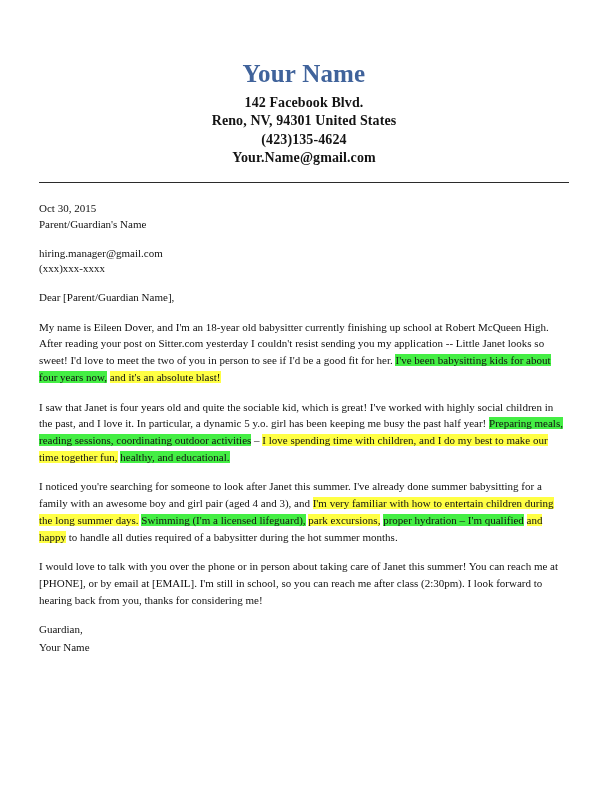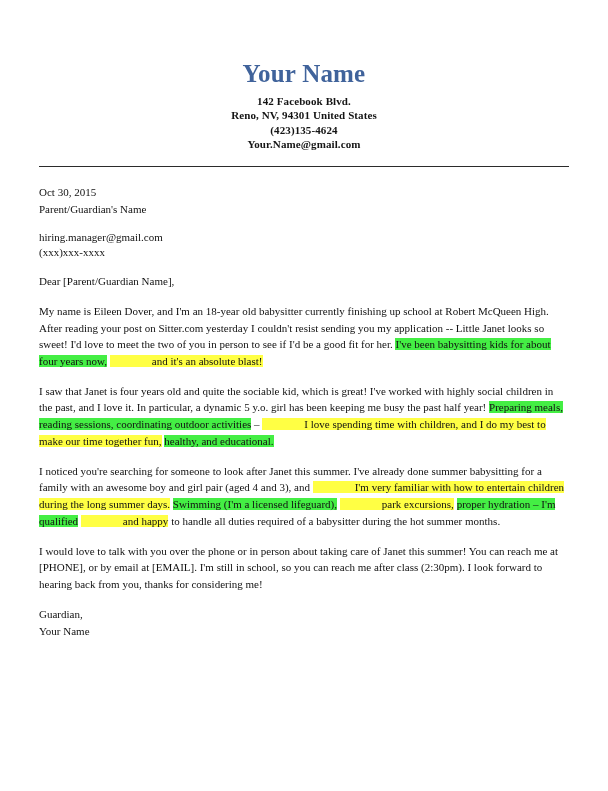--- a/index.html
+++ b/index.html
@@ -36,21 +36,21 @@
   }
   .name-title {
     font-size: 25px;
     font-weight: bold;
     color: #40639b;
     letter-spacing: 0.2px;
     line-height: 1.15;
     margin-bottom: 5px;
   }
   .contact-line {
-    font-size: 11px;
+    font-size: 14px;
     font-weight: bold;
     line-height: 1.32;
     color: #141414;
     letter-spacing: 0.1px;
     font-family: Liberation Serif, serif;
   }
   .rule {
     border: 0;
     border-top: 1.4px solid #2b2b2b;
     margin: 7px 0 0 0;
@@ -82,21 +82,20 @@
   .date-block .line {
     line-height: 1.52;
   }
 
   
   .hl-green {
     background-color: #44ee44;
   }
   .hl-yellow {
     background-color: #ffff44;
-    padding-left: 42px;
   }
   .hl-none {
     background-color: transparent;
   }
 </style>
 </head>
 <body>
 
 <div class="page">
   <div class="content">

